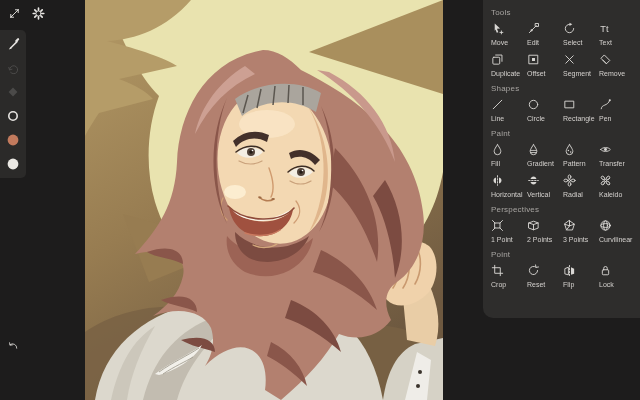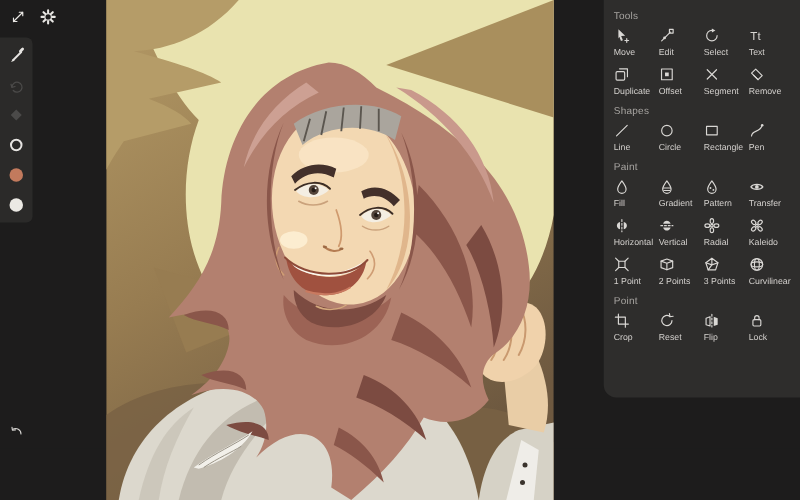--- a/index.html
+++ b/index.html
@@ -357,20 +357,21 @@
               <circle cx="7" cy="7" r="1.1"></circle>
               <ellipse cx="7" cy="3.1" rx="1.5" ry="2.1"></ellipse>
               <ellipse cx="7" cy="10.9" rx="1.5" ry="2.1"></ellipse>
               <ellipse cx="3.1" cy="7" rx="2.1" ry="1.5"></ellipse>
               <ellipse cx="10.9" cy="7" rx="2.1" ry="1.5"></ellipse>
             </g>
           </svg>
           <span class="lbl">Kaleido</span>
         </div>
       </div>
+      <div class="sec-title">Perspectives</div>
       <div class="grid">
         <div class="cell">
           <svg class="icn" viewBox="0 0 14 14" fill="none" stroke="currentColor" stroke-width="1" stroke-linecap="round" stroke-linejoin="round">
             <rect x="4.3" y="4.3" width="5.4" height="5.4"></rect>
             <path d="M1.6 1.6 L4.3 4.3 M12.4 1.6 L9.7 4.3 M1.6 12.4 L4.3 9.7 M12.4 12.4 L9.7 9.7"></path>
           </svg>
           <span class="lbl">1 Point</span>
         </div>
         <div class="cell">
           <svg class="icn" viewBox="0 0 14 14" fill="none" stroke="currentColor" stroke-width="1" stroke-linecap="round" stroke-linejoin="round">

